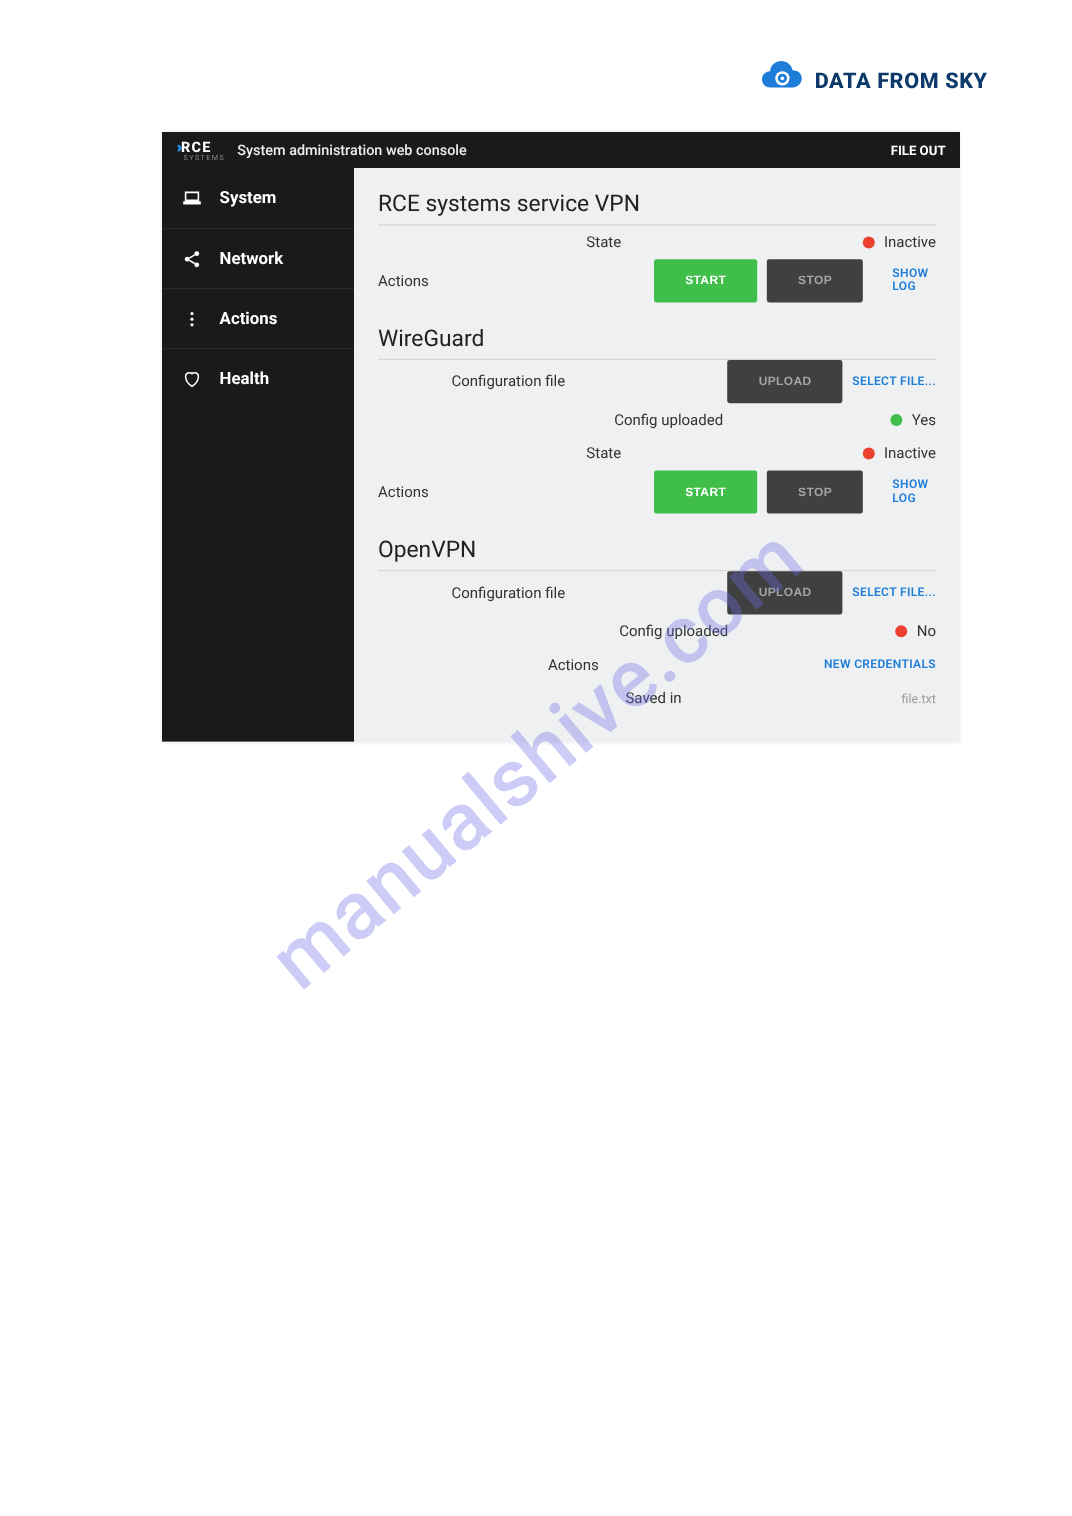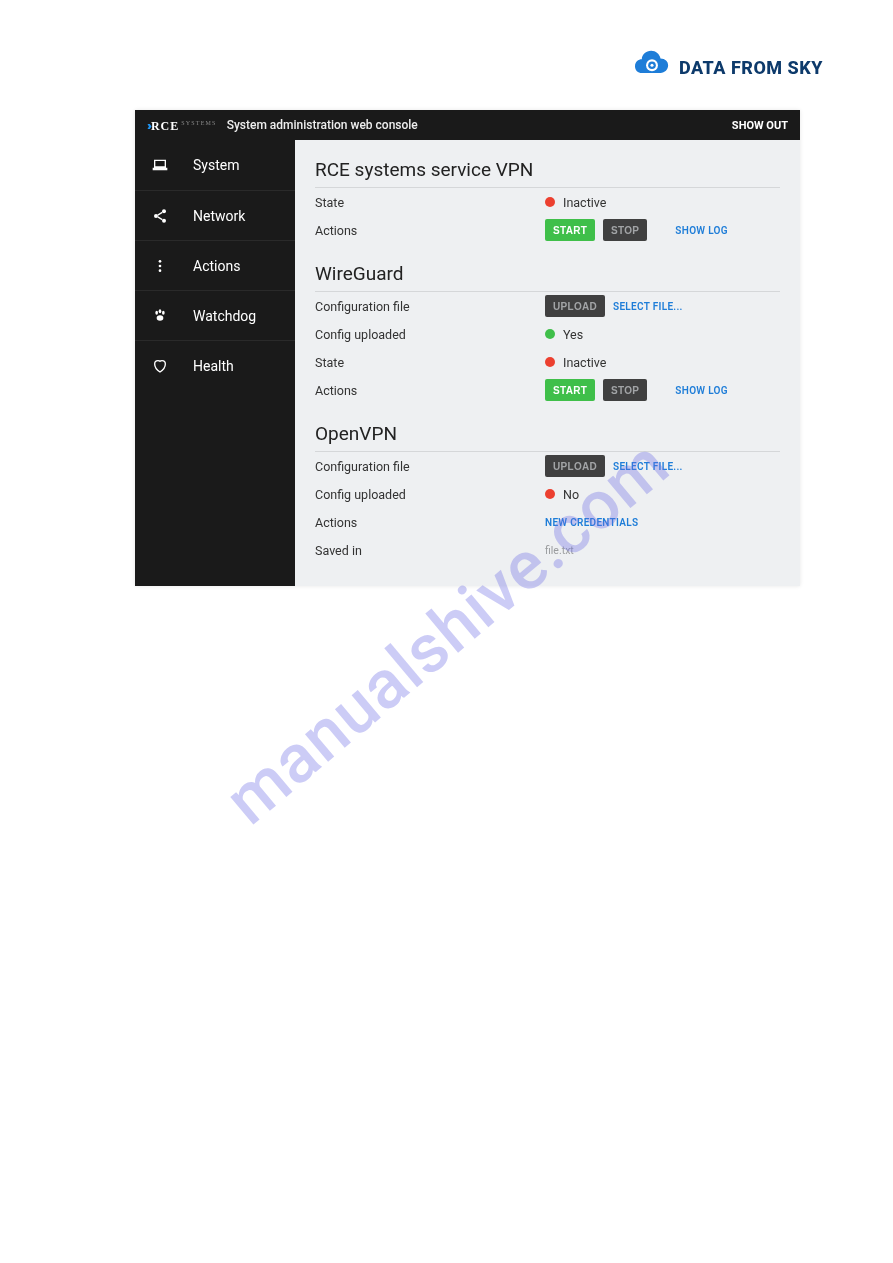--- a/index.html
+++ b/index.html
@@ -96,26 +96,26 @@
   .body-area {
     display: flex;
   }
   .sidebar {
     width: 160px;
     background: #1a1a1a;
   }
   .side-item {
     display: flex;
     align-items: center;
-    gap: 24px;
+    gap: 14px;
     padding: 0 16px;
     height: 50px;
     color: #fff;
     font-size: 14px;
-    font-weight: 400;
+    font-weight: 700;
     border-top: 1px solid #2a2a2a;
     cursor: pointer;
   }
   .side-item:first-child { border-top: none; }
   .side-item.active {
     background: #1e88e5;
     border-top-color: #1e88e5;
   }
   .side-icon {
     width: 18px;
@@ -139,20 +139,21 @@
     border-bottom: 1px solid #d5d7d9;
     margin-bottom: 0;
   }
   .section-title.mt { margin-top: 10px; }
   .row {
     display: flex;
     align-items: center;
     min-height: 28px;
     font-size: 12.5px;
     color: #333;
+    justify-content: flex-end;
   }
   .row .label {
     width: 230px;
     flex-shrink: 0;
   }
   .row .label.bold { font-weight: 700; color: #222; }
   .row .value {
     display: flex;
     align-items: center;
     gap: 8px;
@@ -162,22 +163,22 @@
     height: 10px;
     border-radius: 50%;
     display: inline-block;
   }
   .dot.red { background: #ec4030; }
   .dot.green { background: #3fbf4a; }
   .btn {
     display: inline-flex;
     align-items: center;
     justify-content: center;
-    height: 22px;
-    padding: 0 8px;
+    height: 36px;
+    padding: 0 26px;
     font-size: 10px;
     font-weight: 600;
     border-radius: 2px;
     cursor: pointer;
     border: none;
     letter-spacing: 0.3px;
   }
   .btn.green { background: #3fbf4a; color: #fff; }
   .btn.grey { background: #404040; color: #a2a4a6; cursor: default; }
   .link-btn {
@@ -206,27 +207,27 @@
     </svg>
   </span>
   <span class="brand-text">DATA FROM SKY</span>
 </div>
 
 <div class="app-frame">
 
   <div class="topbar">
     <div class="logo-box">
       <span class="logo-chevrons">››</span>
-      <span style="display:flex;flex-direction:row;line-height:1;font-family:Liberation Serif, serif;">
+      <span style="display:flex;flex-direction:column;line-height:1;">
         <span class="logo-main">RCE</span>
         <span class="logo-sub">SYSTEMS</span>
       </span>
     </div>
     <span class="topbar-title">System administration web console</span>
-    <span class="signout">SHOW OUT</span>
+    <span class="signout">FILE OUT</span>
   </div>
 
   <div class="body-area">
     <div class="sidebar">
 
       <div class="side-item">
         <span class="side-icon">
           <svg viewBox="0 0 24 24">
               <path d="M4 5h16v10H4z M2 17h20v2H2z" fill="none" stroke="#fff" stroke-width="2"></path>
             </svg>
@@ -251,31 +252,20 @@
         <span class="side-icon">
           <svg viewBox="0 0 24 24">
               <circle cx="12" cy="5" r="2"></circle>
               <circle cx="12" cy="12" r="2"></circle>
               <circle cx="12" cy="19" r="2"></circle>
             </svg>
         </span>
         <span>Actions</span>
       </div>
 
-      <div class="side-item">
-        <span class="side-icon">
-          <svg viewBox="0 0 24 24">
-              <ellipse cx="7" cy="7" rx="2" ry="3"></ellipse>
-              <ellipse cx="12" cy="5" rx="2" ry="3"></ellipse>
-              <ellipse cx="17" cy="7" rx="2" ry="3"></ellipse>
-              <ellipse cx="12" cy="15" rx="5" ry="4"></ellipse>
-            </svg>
-        </span>
-        <span>Watchdog</span>
-      </div>
 
       <div class="side-item">
         <span class="side-icon">
           <svg viewBox="0 0 24 24">
               <path d="M12 21s-8-5-8-12c0-3 2-5 5-5 2 0 3 1 3 1s1-1 3-1c3 0 5 2 5 5 0 7-8 12-8 12z" fill="none" stroke="#fff" stroke-width="2"></path>
             </svg>
         </span>
         <span>Health</span>
       </div>
 

